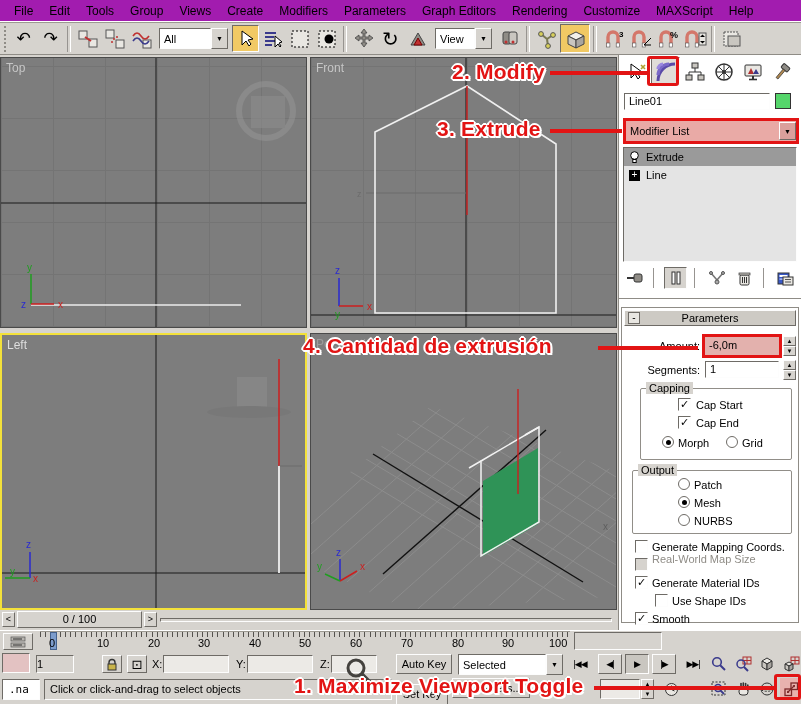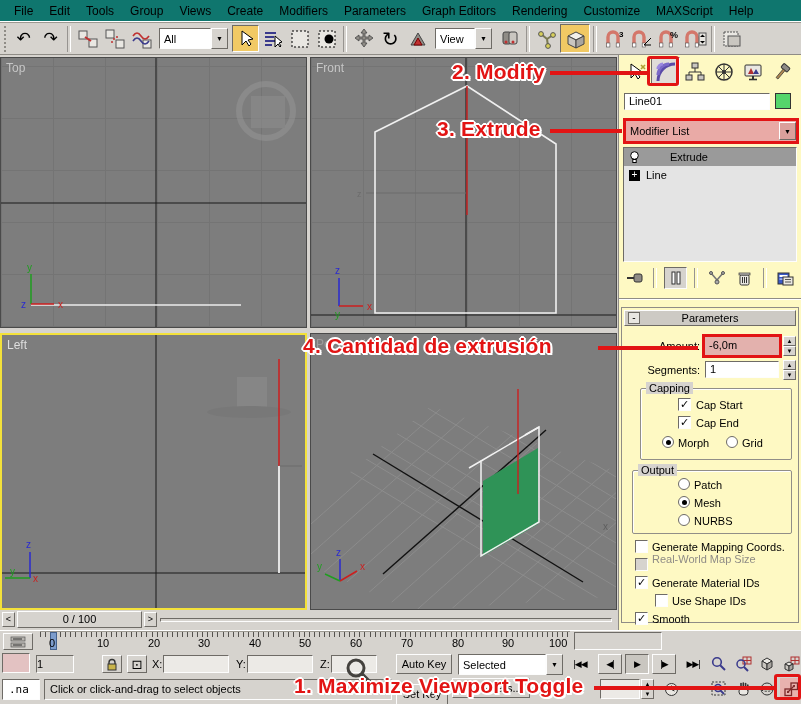--- a/index.html
+++ b/index.html
@@ -3,36 +3,36 @@
 <meta charset="utf-8">
 <style>
 *{box-sizing:border-box;margin:0;padding:0}
 html,body{background:#9a9a9a}
 body{font-family:"Liberation Sans","DejaVu Sans",sans-serif}
 #app{position:relative;width:801px;height:704px;background:#d6d3ce;overflow:hidden;font-size:11px;color:#000}
 .abs{position:absolute}
 .ras{border:1px solid;border-color:#fdfdfd #6e6b66 #6e6b66 #fdfdfd;background:#d6d3ce}
 .sunk{border:1px solid;border-color:#6e6b66 #fdfdfd #fdfdfd #6e6b66;background:#d6d3ce}
 .wfield{border:1px solid;border-color:#6e6b66 #fdfdfd #fdfdfd #6e6b66;background:#eceae6;padding:1px 4px;font-size:11px}
-.menubar{position:absolute;left:0;top:0;width:801px;height:22px;background:#0f766e;border-bottom:1px solid #fff;display:flex;align-items:center;padding-left:6px}
+.menubar{position:absolute;left:0;top:0;width:801px;height:22px;background:#a21caf;border-bottom:1px solid #fff;display:flex;align-items:center;padding-left:6px}
 .mi{padding:3px 8px 3px 8px;font-size:12px;white-space:nowrap;cursor:default}
 .toolbar{position:absolute;left:0;top:22px;width:801px;height:33px;background:#d6d3ce;border-top:1px solid #9b9890;border-bottom:1px solid #8f8c86;display:flex;align-items:center;padding-left:2px;overflow:hidden}
 .tbtn{width:27px;height:27px;display:inline-flex;align-items:center;justify-content:center;flex:none}
 .tbtn.press{background:#f1c964;border:1px solid;border-color:#6e6b66 #fdfdfd #fdfdfd #6e6b66}
 .tsep{width:4px;height:26px;border-left:1px solid #979490;border-right:1px solid #fff;margin:0 3px;flex:none}
 .handle{width:4px;height:26px;border-left:2px dotted #8f8c86;margin:0 2px;flex:none}
 .dd{display:inline-flex;align-items:center;height:21px;flex:none}
 .ddv{height:21px;background:#fff;border:1px solid;border-color:#6e6b66 #fdfdfd #fdfdfd #6e6b66;display:flex;align-items:center;padding:0 4px;font-size:11px}
 .ddb{width:17px;height:21px;display:flex;align-items:center;justify-content:center;font-size:7px}
 .glyph{font-size:17px;line-height:1}
 .vp{position:absolute;background:#7d7d7d;border:1px solid #4a4a4a}
 .vp.gridbg{background-image:repeating-linear-gradient(0deg,#747474 0 1px,transparent 1px 52px),repeating-linear-gradient(90deg,#747474 0 1px,transparent 1px 52px)}
 .vplabel{position:absolute;left:5px;top:3px;color:#c6c6c6;font-size:12px;z-index:3}
 .vpsvg{position:absolute;left:0;top:0;z-index:2}
-.cmd{position:absolute;left:618px;top:55px;width:183px;height:575px;background:#fef9c3;border-left:1px solid #8f8c86}
+.cmd{position:absolute;left:618px;top:55px;width:183px;height:575px;background:#ffffff;border-left:1px solid #8f8c86}
 .tab{position:absolute;width:29px;height:29px;display:flex;align-items:center;justify-content:center}
 .tab.press{border:1px solid;border-color:#6e6b66 #fdfdfd #fdfdfd #6e6b66;background:#e0ddd8}
 .stack{position:absolute;border:1px solid;border-color:#6e6b66 #fdfdfd #fdfdfd #6e6b66;background:#e4e4e4}
 .stkrow{height:18px;display:flex;align-items:center;gap:6px;padding-left:5px;font-size:11px}
 .stkrow.sel{background:#9a9a9a}
 .plusbox{width:11px;height:11px;background:#000;color:#fff;font-size:10px;line-height:10px;text-align:center;flex:none}
 .sbtn{width:24px;height:22px;display:inline-flex;align-items:center;justify-content:center}
 .grp{position:absolute;border:1px solid #918e88;border-radius:2px;box-shadow:1px 1px 0 #fff inset}
 .gt{position:absolute;top:-7px;left:5px;background:#d6d3ce;padding:0 3px;font-size:11px}
 .cb{position:absolute;width:13px;height:13px;background:#fff;border:1px solid;border-color:#6e6b66 #fdfdfd #fdfdfd #6e6b66;display:flex;align-items:center;justify-content:center;font-size:11px;font-weight:bold}
@@ -552,21 +552,21 @@
       <span style="flex:1;padding-left:4px;font-size:11px">Modifier List</span>
       <span class="ddb ras" style="height:18px;background:#dba09c">▼</span>
     </div>
 
     <div class="stack" style="left:4px;top:92px;width:174px;height:115px">
       <div class="stkrow sel">
         <svg width="11" height="13">
             <circle cx="5.5" cy="4.5" r="3.8" fill="#fff" stroke="#000"></circle>
             <rect x="3.8" y="8.5" width="3.4" height="3" fill="#fff" stroke="#000"></rect>
           </svg>
-        <span style="margin-left:24px">Extrude</span>
+        <span style="">Extrude</span>
       </div>
       <div class="stkrow">
         <span class="plusbox">+</span>
         <span>Line</span>
       </div>
     </div>
 
     <div class="abs" style="left:4px;top:211px;width:174px;height:24px;display:flex;align-items:center;gap:4px">
       <span class="sbtn">
           <svg width="18" height="14">

